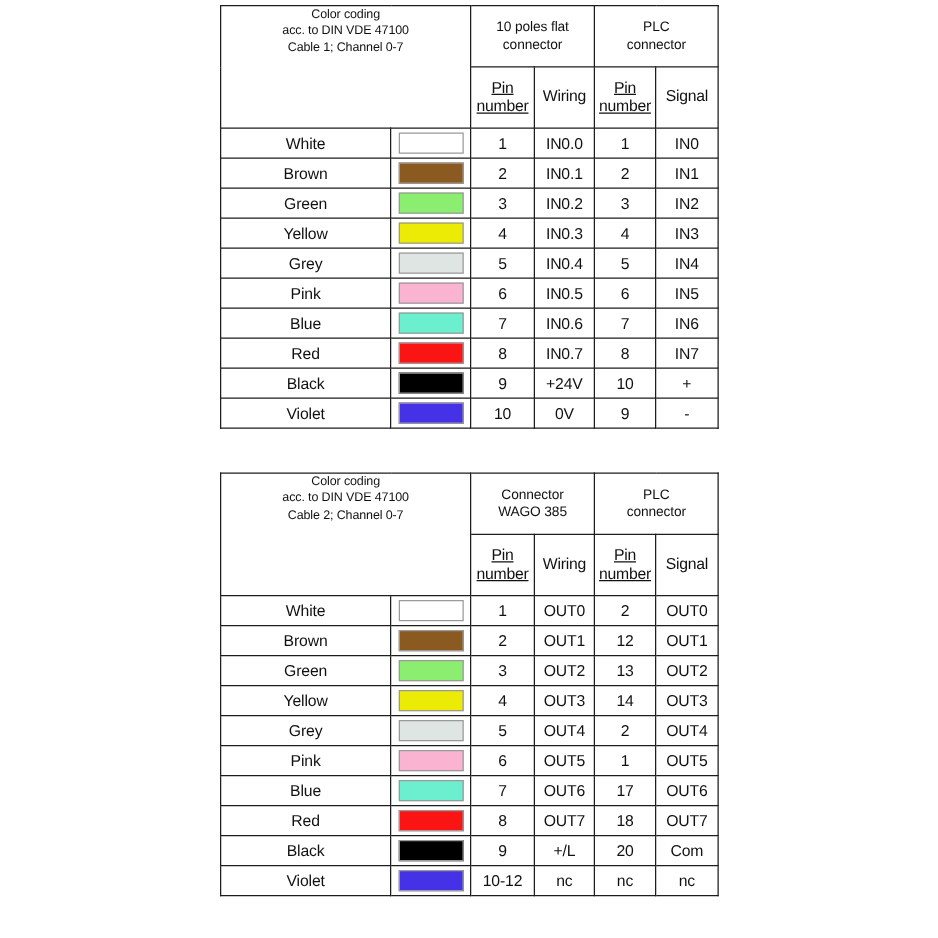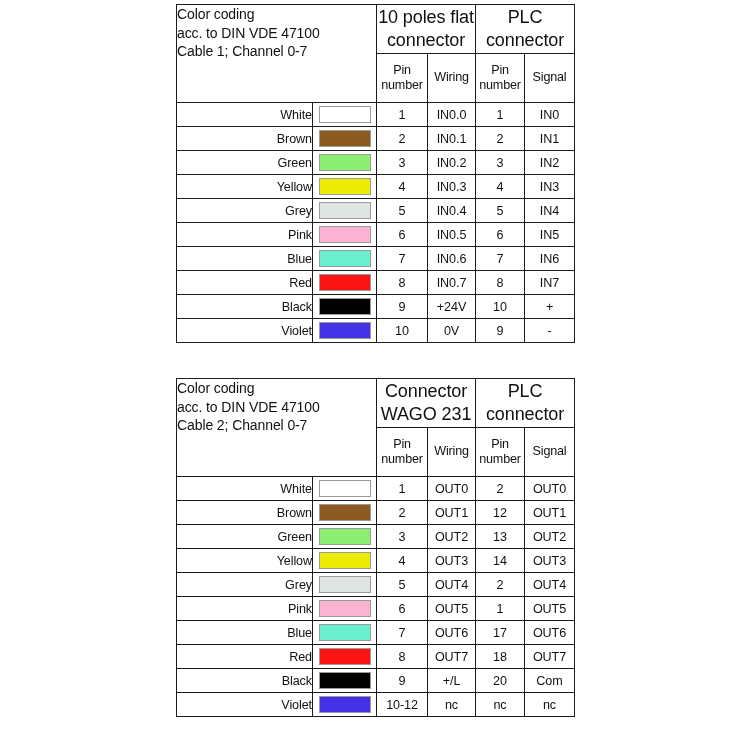--- a/index.html
+++ b/index.html
@@ -44,57 +44,57 @@
   col.c-name   { width: 136px; }
   col.c-swatch { width: 64px;  }
   col.c-pin1   { width: 51px;  }
   col.c-wiring { width: 48px;  }
   col.c-pin2   { width: 49px;  }
   col.c-signal { width: 50px;  }
 
   
   .hdr-title {
     vertical-align: top;
-    text-align: left;
+    text-align: center;
     padding: 9px 0 0 7px;
-    font-size: 14px;
+    font-size: 10px;
     line-height: 1.33;
     height: 96px;
     letter-spacing: -0.1px;
   }
   .hdr-title .line { display: block; white-space: nowrap; }
 
   .hdr-group {
     text-align: center;
     vertical-align: middle;
-    font-size: 18px;
+    font-size: 11px;
     line-height: 1.28;
     height: 48px;
     letter-spacing: -0.1px;
   }
   .hdr-group .line { display: block; }
 
   .hdr-sub {
     text-align: center;
     vertical-align: middle;
     font-size: 12.6px;
     line-height: 1.22;
     height: 48px;
     letter-spacing: -0.2px;
   }
-  .hdr-sub .line { display: block; }
+  .hdr-sub .line { display: block; text-decoration: underline; }
 
   
   .row-cell {
     height: 23px;
     font-size: 12.6px;
     letter-spacing: -0.1px;
   }
   .cell-name {
-    text-align: right;
+    text-align: center;
     padding-left: 7px;
     vertical-align: middle;
   }
   .cell-swatch {
     text-align: center;
     vertical-align: middle;
     padding: 0;
   }
   .cell-num {
     text-align: center;
@@ -248,21 +248,21 @@
       </colgroup>
       <thead>
         <tr>
           <th class="hdr-title" colspan="2" rowspan="2">
             <span class="line">Color coding</span>
             <span class="line">acc. to DIN VDE 47100</span>
             <span class="line">Cable 2; Channel 0-7</span>
           </th>
           <th class="hdr-group" colspan="2">
             <span class="line">Connector</span>
-            <span class="line">WAGO 231</span>
+            <span class="line">WAGO 385</span>
           </th>
           <th class="hdr-group" colspan="2">
             <span class="line">PLC</span>
             <span class="line">connector</span>
           </th>
         </tr>
         <tr>
           <th class="hdr-sub">
             <span class="line">Pin</span>
             <span class="line">number</span>

